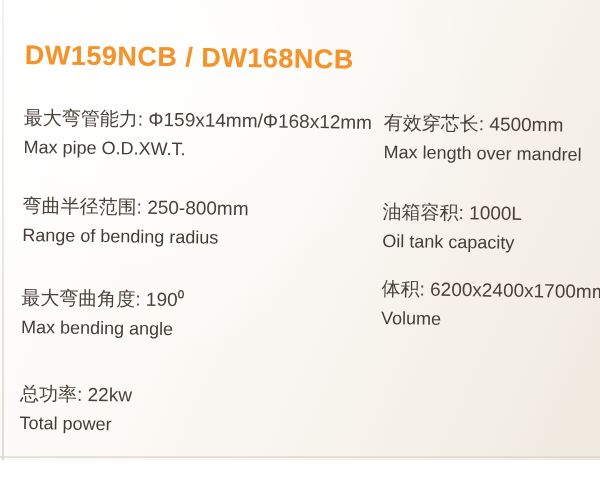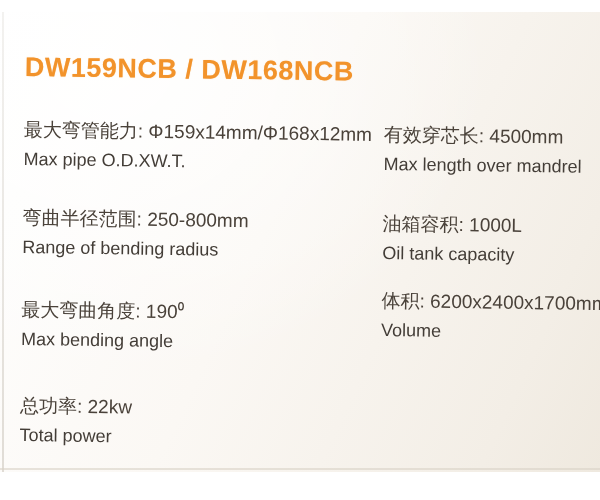--- a/index.html
+++ b/index.html
@@ -10,21 +10,20 @@
     overflow: hidden;
     font-family: "Liberation Sans", sans-serif;
   }
   .photo {
     position: relative;
     width: 600px;
     height: 460px;
     background:
       radial-gradient(ellipse at 18% 12%, rgba(255,255,255,0.9) 0%, rgba(255,255,255,0) 55%),
       linear-gradient(115deg, #ffffff 0%, #fbf8f4 45%, #f3eee6 85%, #efe9df 100%);
-    margin-top: 12px;
   }
   
   .photo::before {
     content: '';
     position: absolute;
     left: 2px; top: 0; bottom: 0;
     width: 2px;
     background: linear-gradient(#e9e7e3, #c9c3b9);
     opacity: 0.55;
   }

